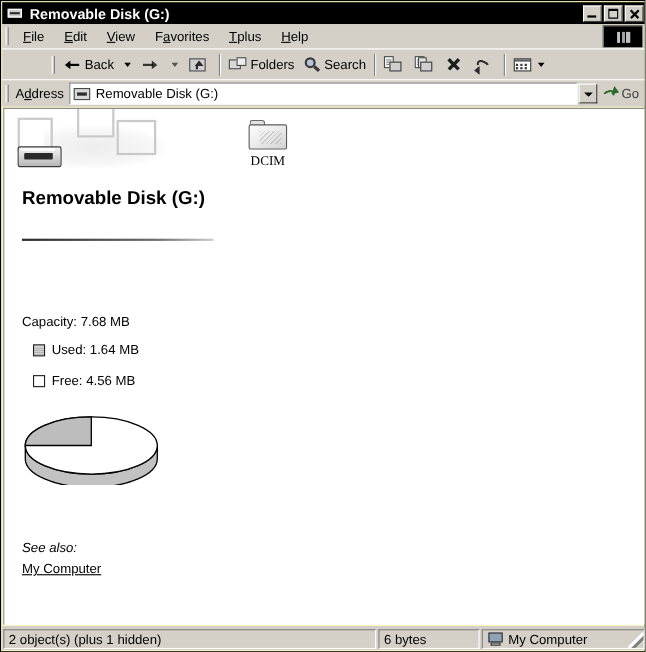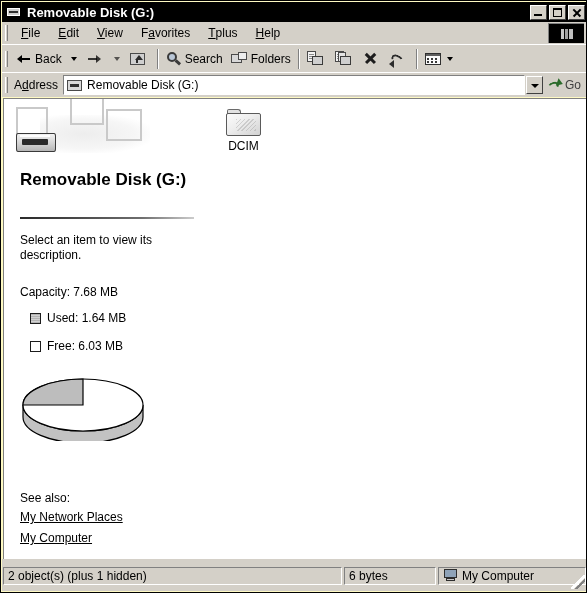--- a/index.html
+++ b/index.html
@@ -134,20 +134,21 @@
   
   .toolbar {
     position: absolute;
     left: 1px; top: 43px;
     width: 585px; height: 28px;
     background: #d4d0c8;
     display: flex;
     align-items: center;
     box-sizing: border-box;
     border-top: 1px solid #ffffff;
+    padding-left: 42px;
   }
   .tb-btn {
     display: flex;
     align-items: center;
     height: 24px;
     padding: 0 4px;
     font-size: 12px;
     color: #000;
     white-space: nowrap;
   }
@@ -557,21 +558,21 @@
     position: absolute;
     left: 16px; top: 270px;
     width: 126px; height: 72px;
   }
   .see-also {
     position: absolute;
     left: 16px; top: 392px;
     font-size: 12px;
     color: #000;
   }
-  .see-also .lbl { margin-bottom: 5px; }
+  .see-also .lbl { margin-bottom: 5px; font-style: italic; }
   .see-also a {
     display: block;
     color: #000000;
     text-decoration: underline;
     margin-bottom: 7px;
     font-size: 12px;
     cursor: pointer;
   }
 
   
@@ -582,20 +583,21 @@
     background: #ffffff;
     padding: 6px 0 0 6px;
     box-sizing: border-box;
   }
   .file-item {
     display: inline-block;
     width: 75px;
     text-align: center;
     vertical-align: top;
     margin: 2px 0 0 0;
+    font-family: Liberation Serif, serif;
   }
   .folder-ico {
     width: 36px; height: 30px;
     margin: 0 auto 2px auto;
     position: relative;
   }
   .folder-ico .tab {
     position: absolute; left: 1px; top: 2px;
     width: 14px; height: 5px;
     background: #e2e2e2;
@@ -621,24 +623,24 @@
     font-size: 12px;
     color: #000000;
     line-height: 14px;
     white-space: nowrap;
   }
 
   
   .statusbar {
     position: absolute;
     left: 1px; bottom: 1px;
-    width: 585px; height: 32px;
+    width: 585px; height: 22px;
     background: #d4d0c8;
     display: flex;
-    align-items: center;
+    align-items: flex-end;
     box-sizing: border-box;
     padding: 2px 1px 1px 1px;
   }
   .sb-panel {
     height: 18px;
     border-top: 1px solid #808080;
     border-left: 1px solid #808080;
     border-right: 1px solid #ffffff;
     border-bottom: 1px solid #ffffff;
     box-sizing: border-box;
@@ -735,32 +737,32 @@
     <div class="tb-arrow-dn" style="opacity:.6"></div>
     <div class="tb-btn">
       <span class="ico ic-up">
           <span class="fld"></span>
           <span class="ar"></span>
           <span class="st"></span>
         </span>
     </div>
     <div class="tb-sep"></div>
     <div class="tb-btn">
+      <span class="ico ic-folders">
+          <span class="f1"></span>
+          <span class="f2"></span>
+        </span>
+      <span>Folders</span>
+    </div>
+    <div class="tb-btn">
       <span class="ico ic-search">
           <span class="lens"></span>
           <span class="hdl"></span>
         </span>
       <span>Search</span>
-    </div>
-    <div class="tb-btn">
-      <span class="ico ic-folders">
-          <span class="f1"></span>
-          <span class="f2"></span>
-        </span>
-      <span>Folders</span>
     </div>
     <div class="tb-sep"></div>
     <div class="tb-btn">
       <span class="ico ic-moveto">
           <span class="pg"></span>
           <span class="fd"></span>
         </span>
     </div>
     <div class="tb-btn">
       <span class="ico ic-copyto">
@@ -826,47 +828,45 @@
       </div>
 
       <div class="disk-icon">
         <div class="plate"></div>
           <div class="hl"></div>
           <div class="slot"></div>
       </div>
 
       <div class="info-title">Removable Disk (G:)</div>
       <div class="info-rule"></div>
-      <div class="info-desc">Select an item to view its description.</div>
 
       <div class="info-capacity">Capacity: 7.68 MB</div>
 
       <div class="legend-row legend-used">
         <span class="sw sw-used"></span>
         <span>Used: 1.64 MB</span>
       </div>
       <div class="legend-row legend-free">
         <span class="sw sw-free"></span>
-        <span>Free: 6.03 MB</span>
+        <span>Free: 4.56 MB</span>
       </div>
 
       <div class="pie-wrap">
         <svg width="126" height="72" viewBox="0 0 126 72">
 
           <path d="M3,36 A60,26 0 0 0 123,36 L123,48 A60,26 0 0 1 3,48 Z" fill="#c2c2c2" stroke="#000000" stroke-width="1.2"></path>
 
           <ellipse cx="63" cy="36" rx="60" ry="26" fill="#ffffff" stroke="#000000" stroke-width="1.2"></ellipse>
 
           <path d="M63,36 L63,10 A60,26 0 0 0 3,36 Z" fill="#bdbdbd" stroke="#000000" stroke-width="1.2"></path>
         </svg>
       </div>
 
       <div class="see-also">
         <div class="lbl">See also:</div>
-        <a>My Network Places</a>
         <a>My Computer</a>
       </div>
     </div>
 
     <div class="filelist">
       <div class="file-item">
         <div class="folder-ico">
           <div class="tab"></div>
             <div class="bodyf"></div>
             <div class="shade"></div>

